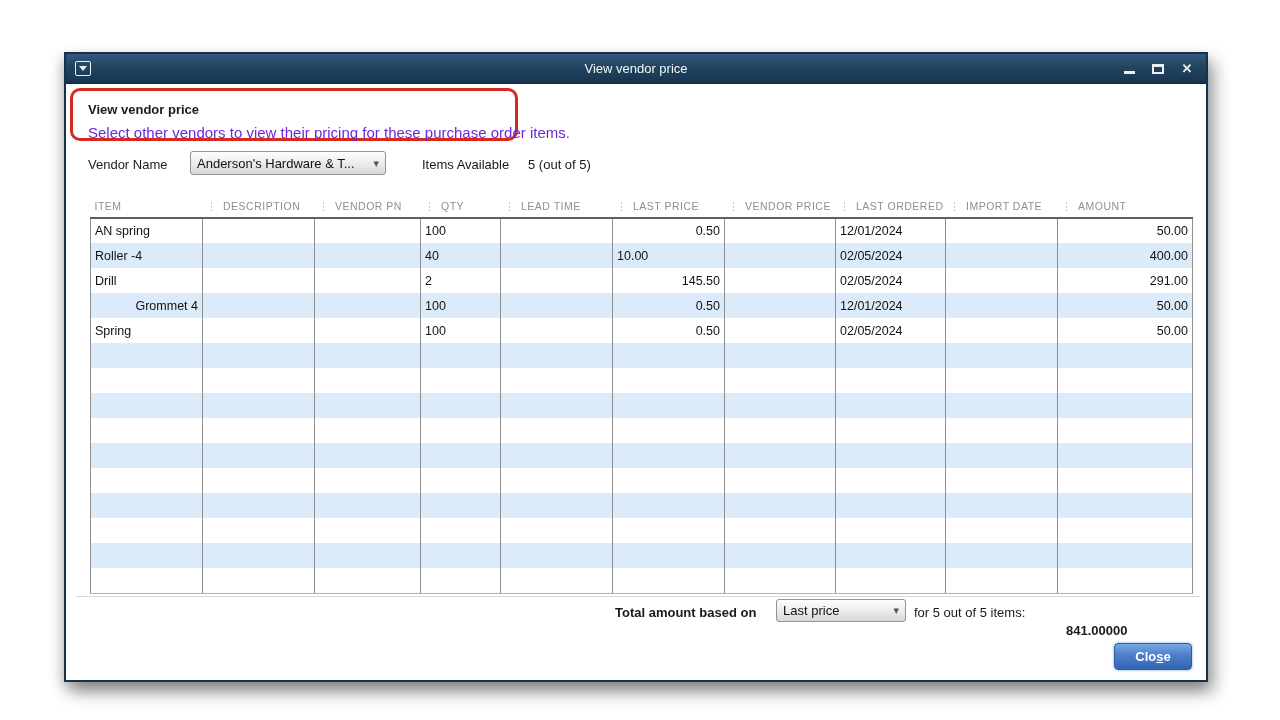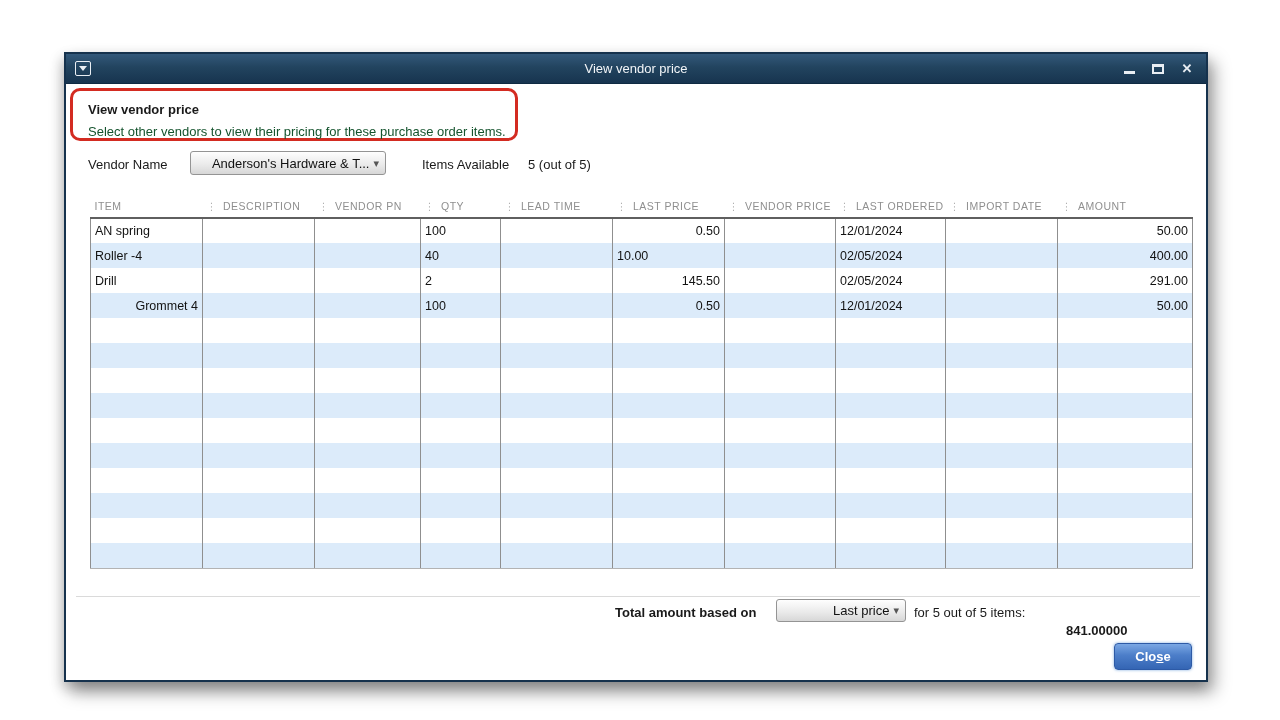--- a/index.html
+++ b/index.html
@@ -36,35 +36,35 @@
 
   .content { position:relative; height:596px; background:#fff; }
 
   
   .annotation-box {
     position:absolute; left:4px; top:4px; width:448px; height:53px;
     border:3px solid #d32b21; border-radius:10px; pointer-events:none;
   }
   .hdr-title { position:absolute; left:22px; top:18px; font-size:13px;
     font-weight:bold; color:#1a1a1a; }
-  .hdr-sub { position:absolute; left:22px; top:40px; font-size:13px; color:#14532d; }
+  .hdr-sub { position:absolute; left:22px; top:40px; font-size:15px; color:#6d28d9; }
   .learn-link { position:absolute; right:14px; top:38px; font-size:13px;
     color:#3e6db5; text-decoration:underline; border:1px dotted #7b92c4;
     padding:1px 3px; cursor:pointer; }
 
   
   .vendor-label { position:absolute; left:22px; top:73px; font-size:13px; color:#1a1a1a; }
   .dropdown {
     position:absolute; display:flex; align-items:center;
     background:linear-gradient(#fefefe, #e9e9e9 60%, #d7d7d7);
     border:1px solid #949494; border-radius:3px; cursor:pointer;
     font-size:13px; color:#111; padding:0 6px;
   }
   .dd-vendor { left:124px; top:67px; width:196px; height:24px; }
-  .dd-label { flex:1; white-space:nowrap; overflow:hidden;text-align:right; }
+  .dd-label { flex:1; white-space:nowrap; overflow:hidden; }
   .dd-arrow { color:#555; font-size:11px; margin-left:4px; }
   .items-avail-label { position:absolute; left:356px; top:73px; font-size:13px; color:#1a1a1a;text-align:center; }
   .items-avail-value { position:absolute; left:462px; top:73px; font-size:13px; color:#1a1a1a; }
 
   
   .grid-wrap { position:absolute; left:24px; top:112px; width:1102px; }
   table.grid { border-collapse:collapse; table-layout:fixed; width:1102px; }
   table.grid thead th {
     font-weight:normal; font-size:10.5px; letter-spacing:.5px; color:#8f8f8f;
     text-align:left; padding:4px 0 5px 4px; white-space:nowrap; overflow:hidden;
@@ -206,20 +206,32 @@
               <td style="text-align: left;"></td>
               <td style="text-align: left;">100</td>
               <td style="text-align: left;"></td>
               <td style="text-align: right;">0.50</td>
               <td style="text-align: left;"></td>
               <td style="text-align: left;">12/01/2024</td>
               <td style="text-align: left;"></td>
               <td style="text-align: right;">50.00</td>
             </tr>
             <tr>
+              <td style="text-align: left;">Spring</td>
+              <td style="text-align: left;"></td>
+              <td style="text-align: left;"></td>
+              <td style="text-align: left;">100</td>
+              <td style="text-align: left;"></td>
+              <td style="text-align: right;">0.50</td>
+              <td style="text-align: left;"></td>
+              <td style="text-align: left;">02/05/2024</td>
+              <td style="text-align: left;"></td>
+              <td style="text-align: right;">50.00</td>
+            </tr>
+            <tr>
               <td style="text-align: left;"></td>
               <td style="text-align: left;"></td>
               <td style="text-align: left;"></td>
               <td style="text-align: left;"></td>
               <td style="text-align: left;"></td>
               <td style="text-align: right;"></td>
               <td style="text-align: left;"></td>
               <td style="text-align: left;"></td>
               <td style="text-align: left;"></td>
               <td style="text-align: right;"></td>

